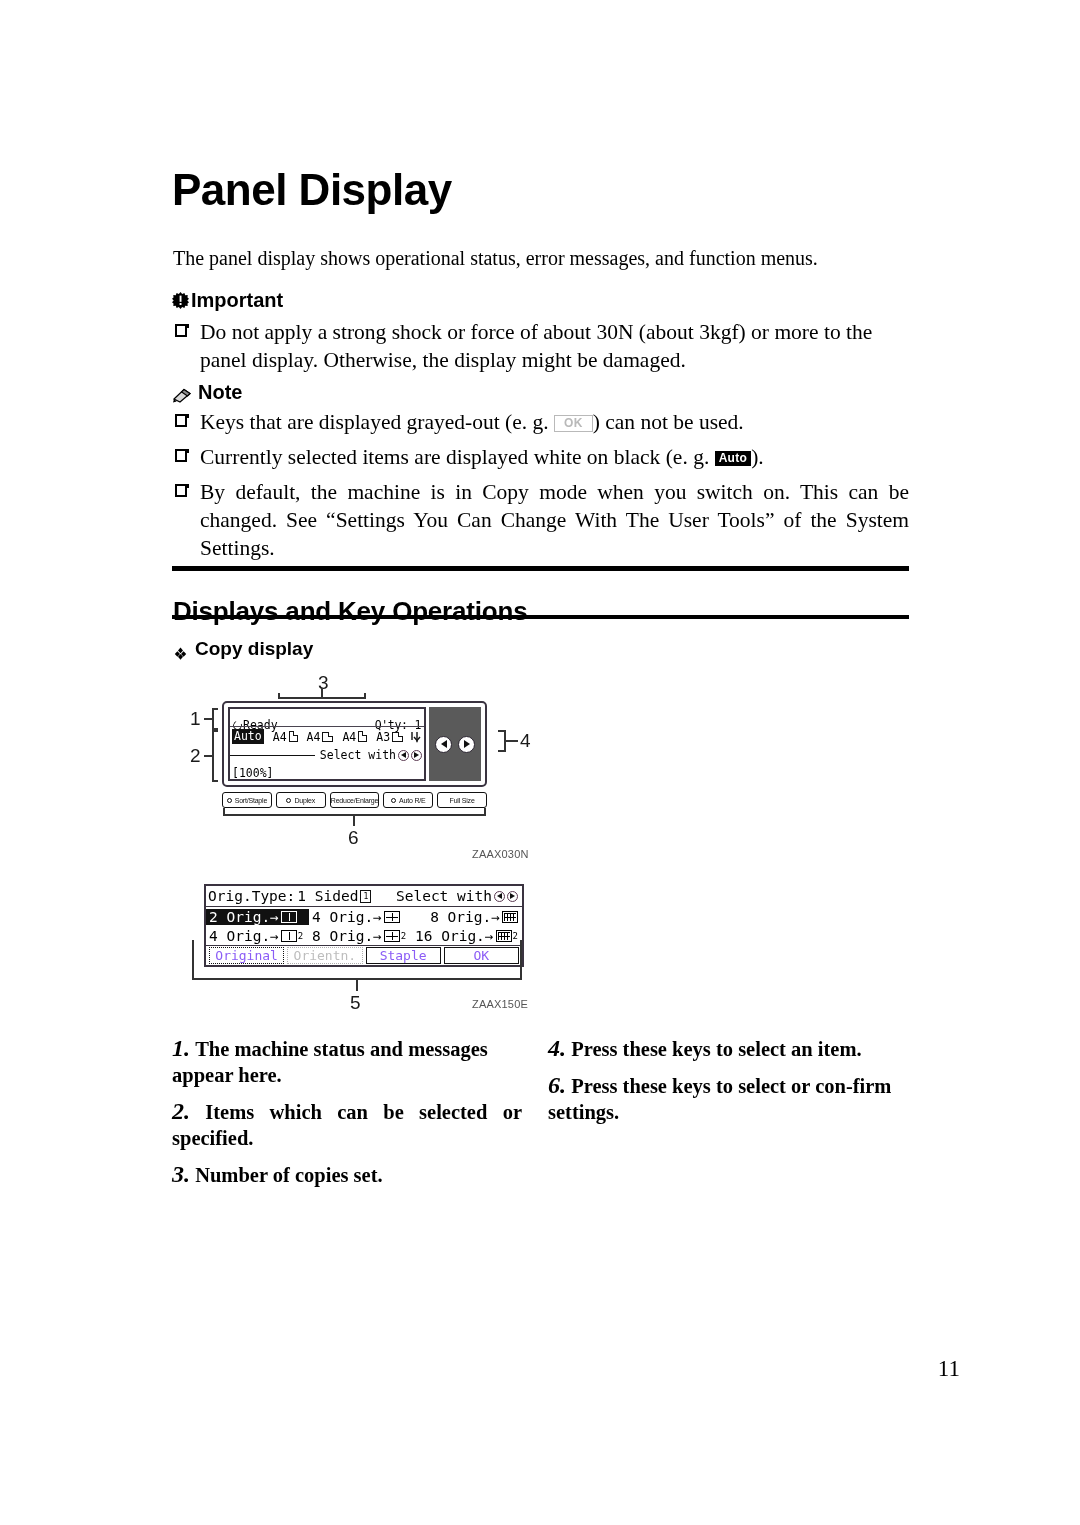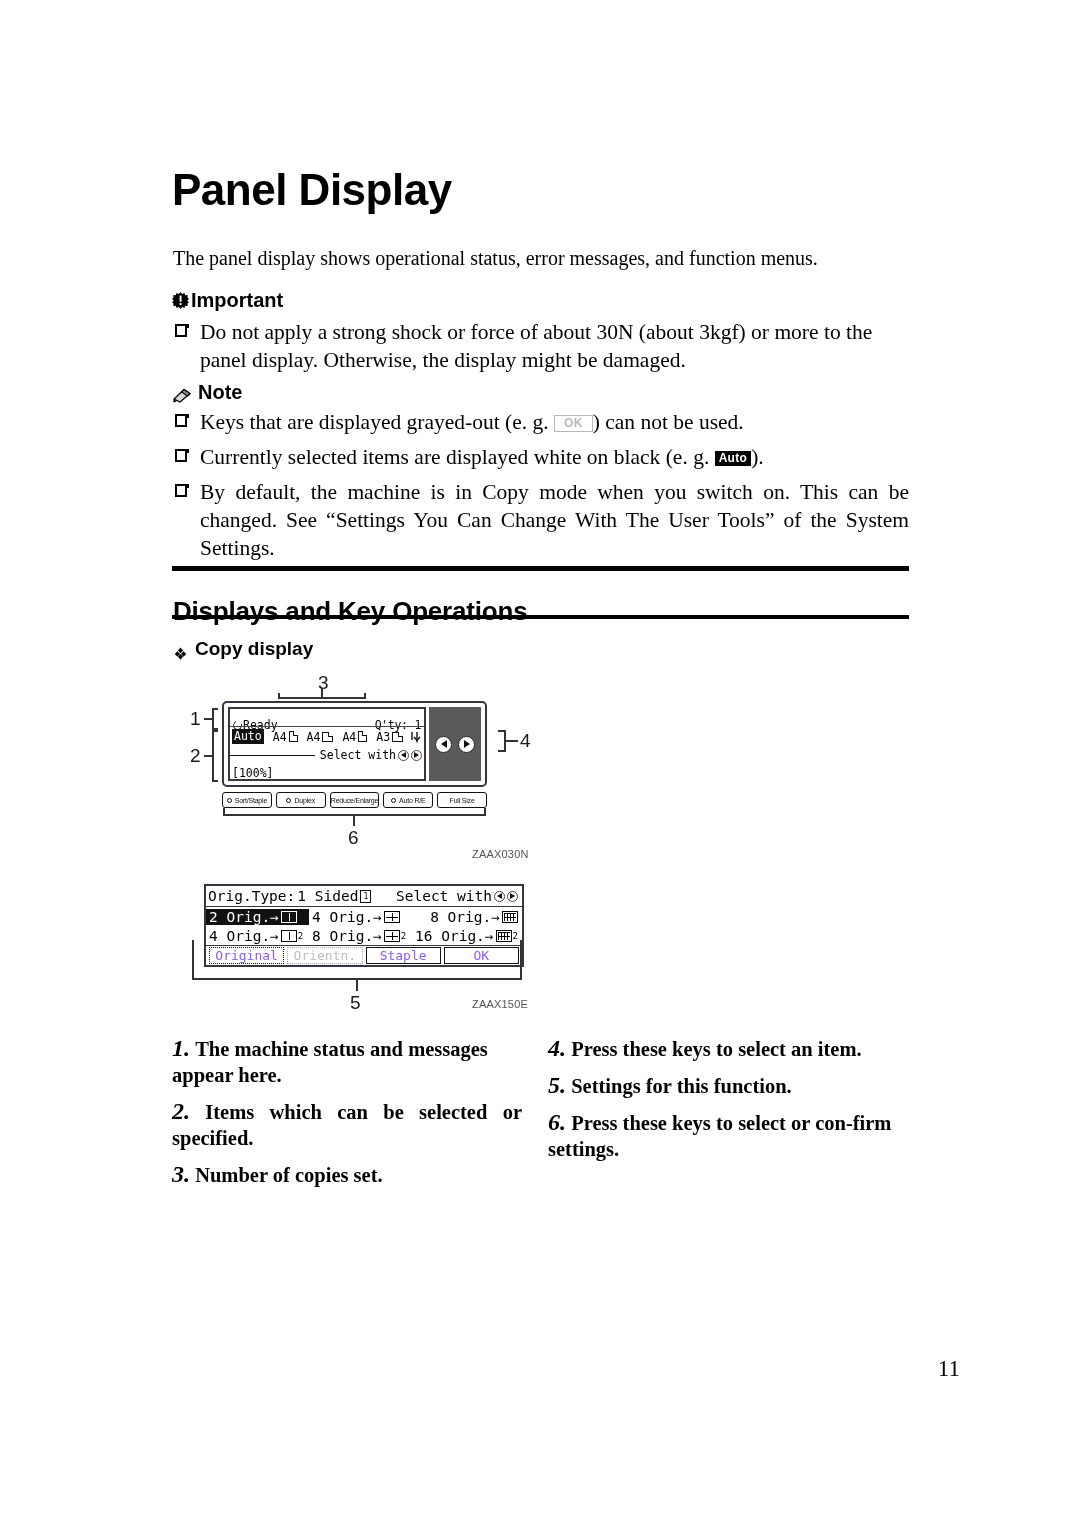--- a/index.html
+++ b/index.html
@@ -616,24 +616,20 @@
       <span class="t">Number of copies set.</span>
     </div>
   </div>
 
   <div class="explain" id="explain-right">
     <div class="exp-item">
       <span class="n">4.</span>
       <span class="t">Press these keys to select an item.</span>
     </div>
     <div class="exp-item">
-      <span class="n">5.</span>
-      <span class="t">Settings for this function.</span>
-    </div>
-    <div class="exp-item">
       <span class="n">6.</span>
       <span class="t">Press these keys to select or con-firm settings.</span>
     </div>
   </div>
 
   <div class="pageno">11</div>
 
 </div>
 
 </body></html>

